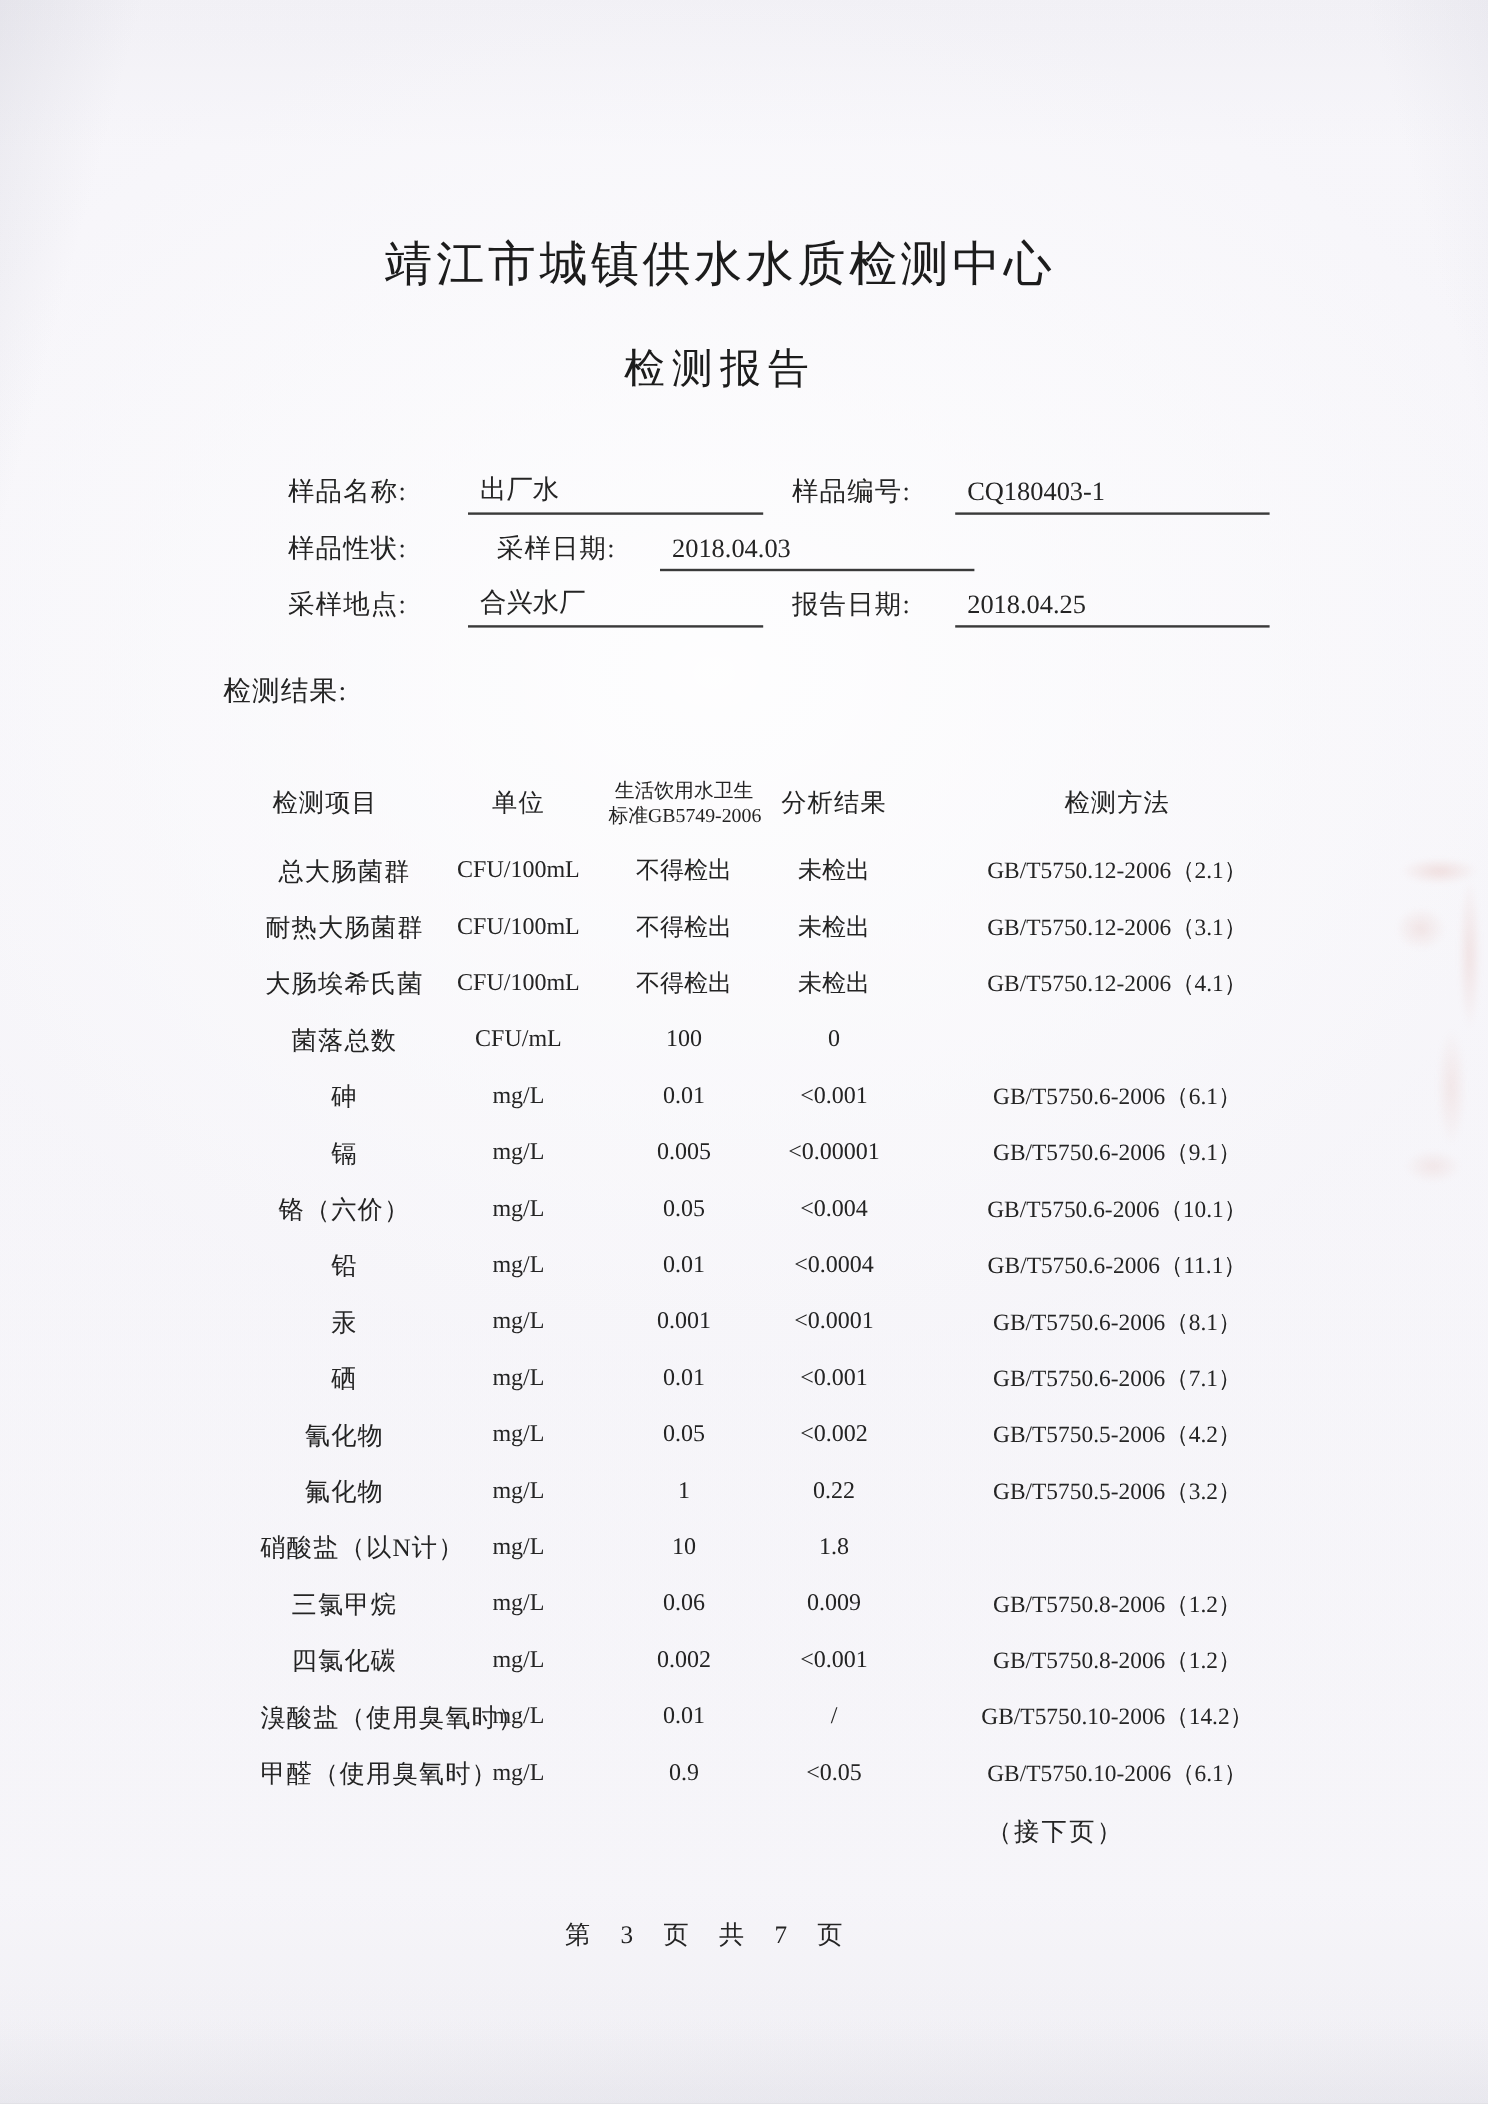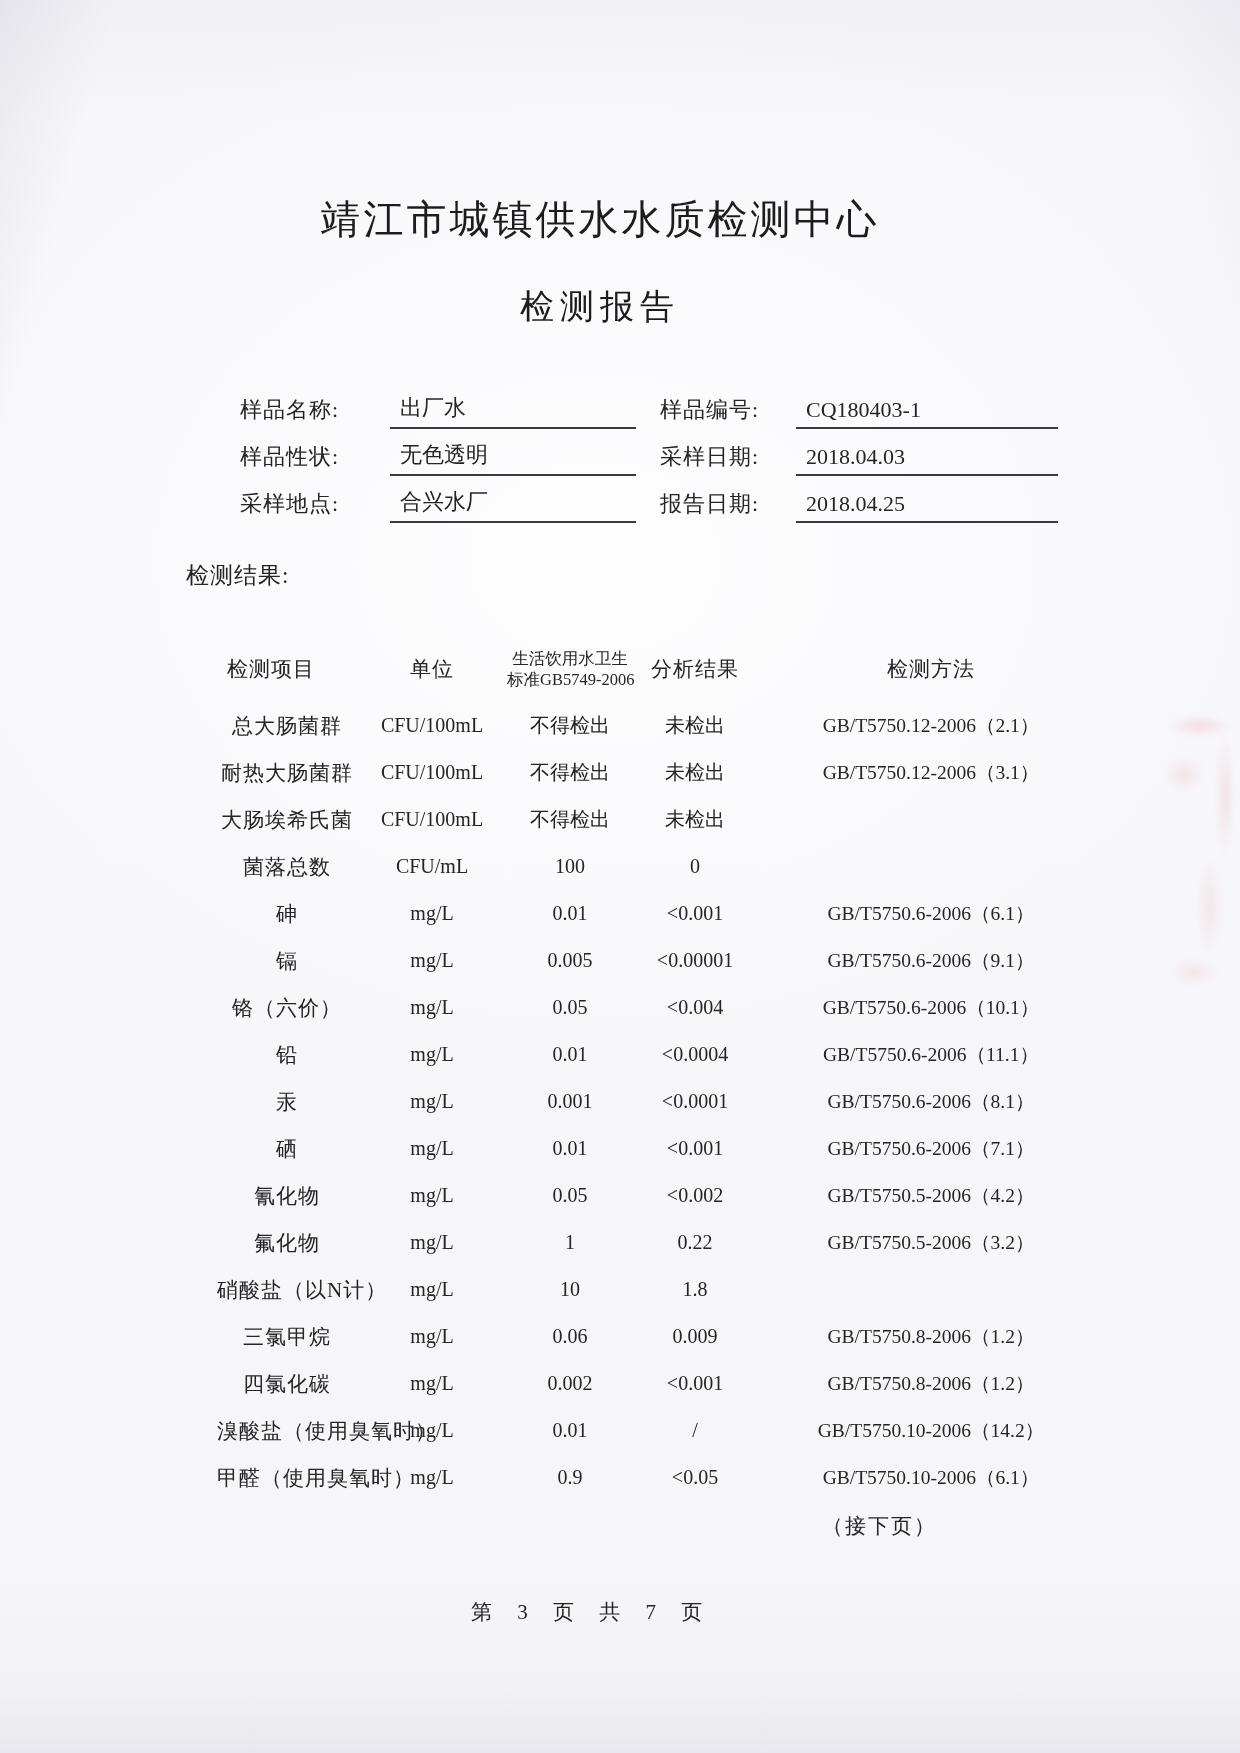--- a/index.html
+++ b/index.html
@@ -80,21 +80,20 @@
 
   <div class="sample-info">
       <div class="si-row">
         <span class="si-label">样品名称:</span>
         <span class="si-value">出厂水</span>
         <span class="si-label si-label-r">样品编号:</span>
         <span class="si-value si-value-r">CQ180403-1</span>
       </div>
       <div class="si-row">
         <span class="si-label">样品性状:</span>
-        <span class="si-value">无色透明</span>
         <span class="si-label si-label-r">采样日期:</span>
         <span class="si-value si-value-r">2018.04.03</span>
       </div>
       <div class="si-row">
         <span class="si-label">采样地点:</span>
         <span class="si-value">合兴水厂</span>
         <span class="si-label si-label-r">报告日期:</span>
         <span class="si-value si-value-r">2018.04.25</span>
       </div>
     </div>
@@ -125,20 +124,21 @@
           <span class="cell cell-unit">CFU/100mL</span>
           <span class="cell cell-standard">不得检出</span>
           <span class="cell cell-result">未检出</span>
           <span class="cell cell-method">GB/T5750.12-2006（3.1）</span>
         </div>
         <div class="trow">
           <span class="cell cell-item">大肠埃希氏菌</span>
           <span class="cell cell-unit">CFU/100mL</span>
           <span class="cell cell-standard">不得检出</span>
           <span class="cell cell-result">未检出</span>
+          <span class="cell cell-method">GB/T5750.12-2006（4.1）</span>
         </div>
         <div class="trow">
           <span class="cell cell-item">菌落总数</span>
           <span class="cell cell-unit">CFU/mL</span>
           <span class="cell cell-standard">100</span>
           <span class="cell cell-result">0</span>
         </div>
         <div class="trow">
           <span class="cell cell-item">砷</span>
           <span class="cell cell-unit">mg/L</span>

